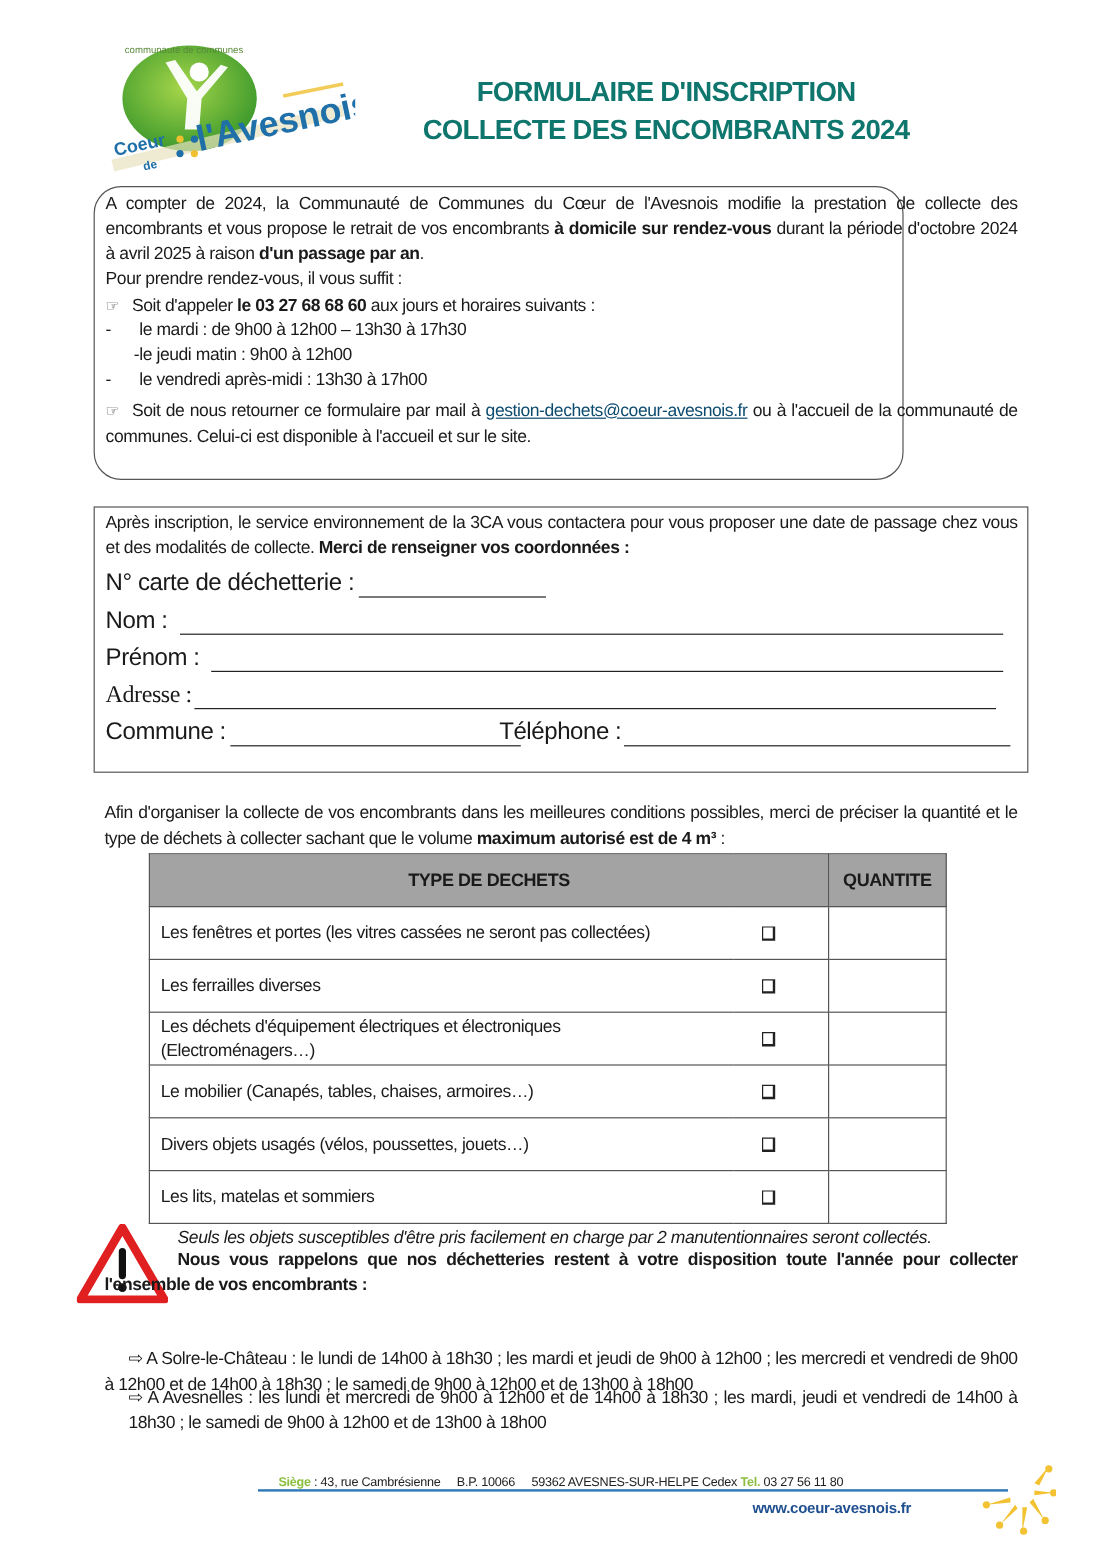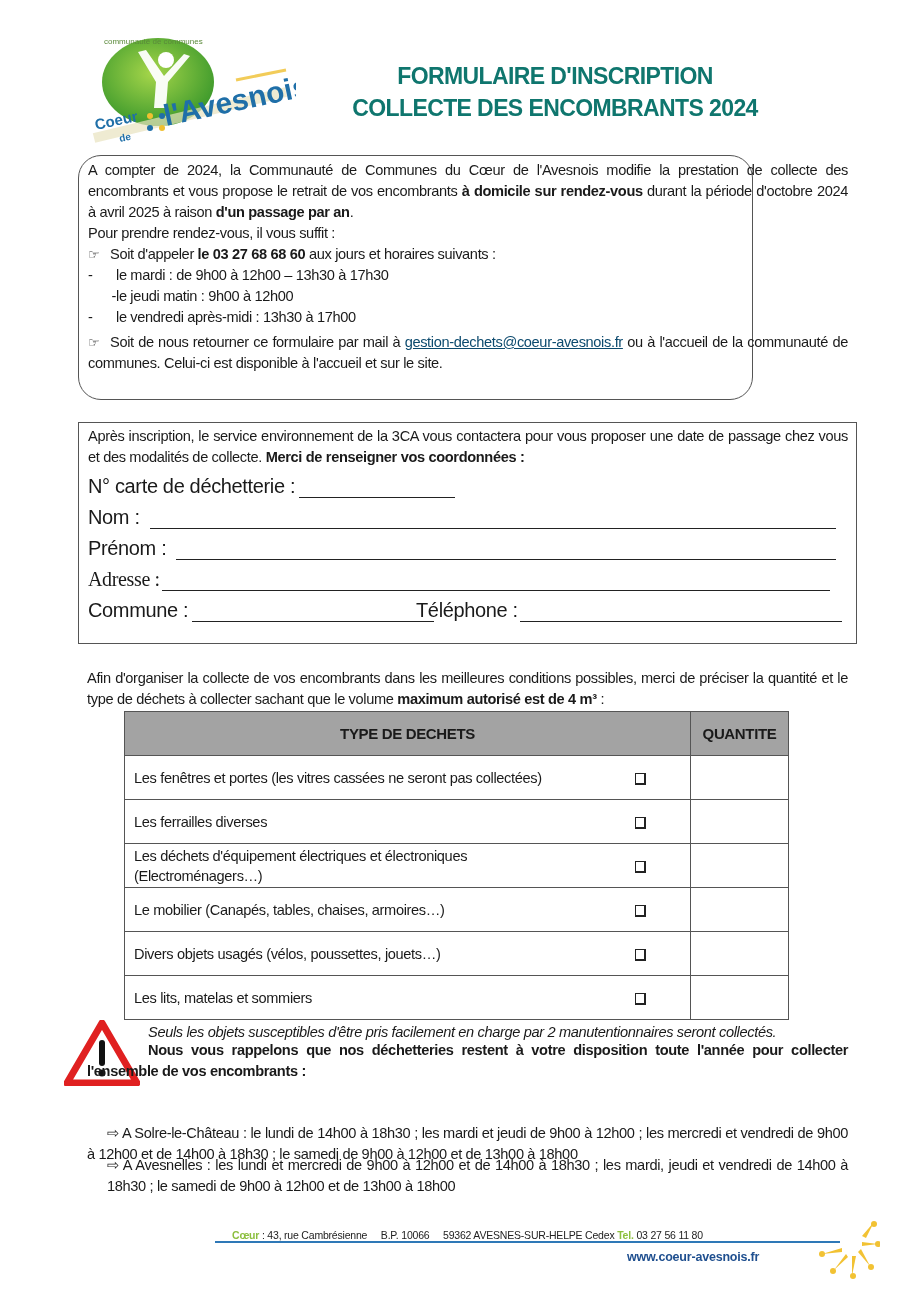--- a/index.html
+++ b/index.html
@@ -193,21 +193,21 @@
 <div class="p justify" style="left:87px; top:1040px; width:761px; text-indent:61px;font-weight:bold;">Nous vous rappelons que nos déchetteries restent à votre disposition toute l'année pour collecter l'ensemble de vos encombrants :</div>
 
 <div class="p justify" style="left:87px; top:1111px; width:761px; text-indent:20px;margin-top:12px;">
   <span>⇨</span> <span>A Solre-le-Château : le lundi de 14h00 à 18h30 ; les mardi et jeudi de 9h00 à 12h00 ; les mercredi et vendredi de 9h00 à 12h00 et de 14h00 à 18h30 ; le samedi de 9h00 à 12h00 et de 13h00 à 18h00</span>
 </div>
 <div class="p justify" style="left:107px; top:1155px; width:741px;">
   <span>⇨</span> <span>A Avesnelles : les lundi et mercredi de 9h00 à 12h00 et de 14h00 à 18h30 ; les mardi, jeudi et vendredi de 14h00 à 18h30 ; le samedi de 9h00 à 12h00 et de 13h00 à 18h00</span>
 </div>
 
 <div class="footer-addr">
-  <span class="g">Cœur</span><span style="white-space:pre;"> : 43, rue Cambrésienne     B.P. 10066     59362 AVESNES-SUR-HELPE Cedex </span><span class="g">Tel.</span><span> 03 27 56 11 80</span>
+  <span class="g">Siège</span><span style="white-space:pre;"> : 43, rue Cambrésienne     B.P. 10066     59362 AVESNES-SUR-HELPE Cedex </span><span class="g">Tel.</span><span> 03 27 56 11 80</span>
 </div>
 <div class="footer-line"></div>
 <div class="footer-url">www.coeur-avesnois.fr</div>
 <div class="sun">
   <svg viewBox="0 0 62 62" width="62" height="62">
     <g fill="#f2c233">
       <path d="M56 4 L48 20 L44 18 Z"></path>
         <circle cx="56" cy="6" r="3"></circle>
       <path d="M60 26 L44 28 L44 24 Z"></path>
         <circle cx="60" cy="26" r="3"></circle>

